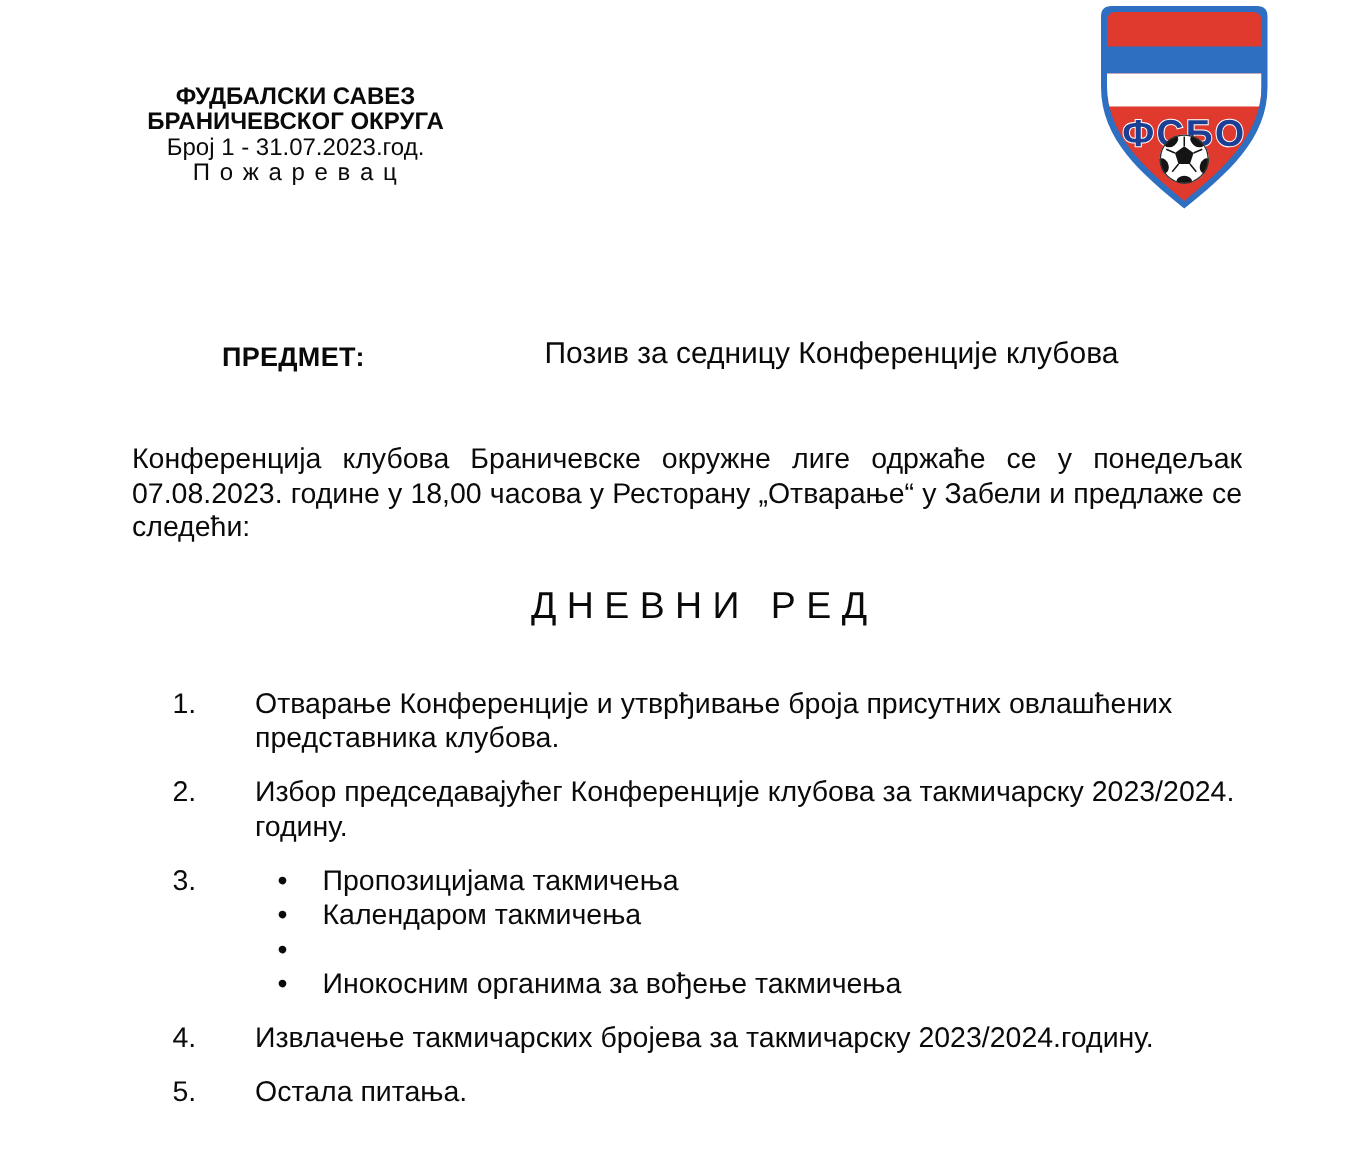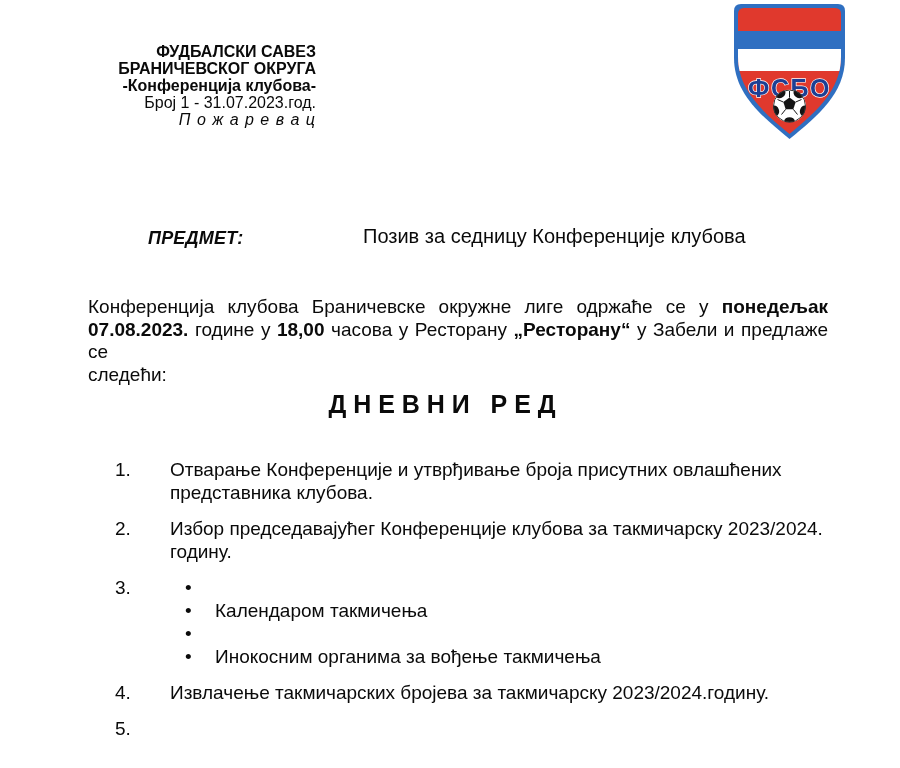--- a/index.html
+++ b/index.html
@@ -4,62 +4,61 @@
 <style>
   html,body { margin:0; padding:0; }
   body {
     width:900px; height:768px; background:#ffffff; overflow:hidden;
     font-family:"Liberation Sans", sans-serif; color:#0a0a0a;
   }
   .page { position:relative; width:900px; height:768px; background:#ffffff; }
 
   
   .org-block {
-    position:absolute; top:43px; left:78px; width:238px;
-    text-align:right; font-size:16px; line-height:17px;
+    position:absolute; top:56px; left:78px; width:238px;
+    text-align:center; font-size:16px; line-height:17px;
   }
   .org-bold { font-weight:bold; }
-  .org-city { white-space:pre; letter-spacing:1px;font-style:italic; }
+  .org-city { white-space:pre; letter-spacing:1px; }
 
   
   .logo { position:absolute; top:3px; left:733px; }
 
   
   .subject-row { position:absolute; top:222px; left:0; width:900px; height:32px; }
-  .subject-label { position:absolute; left:148px; top:6px; font-weight:bold; font-size:18px; letter-spacing:0.2px;font-style:italic; }
+  .subject-label { position:absolute; left:148px; top:6px; font-weight:bold; font-size:18px; letter-spacing:0.2px; }
   .subject-title { position:absolute; left:363px; top:3px; font-weight:normal; font-size:20px; }
 
   
   .intro { position:absolute; top:296px; left:88px; width:740px; font-size:19px; line-height:22.5px; }
   .jline { text-align:justify; text-align-last:justify; }
-  .bld { font-weight:bold; }
+  .bld { font-weight:normal; }
 
   
   .agenda-heading {
-    position:absolute; top:390px; left:72px; width:740px;
-    text-align:center; font-size:25px; font-weight:bold; white-space:pre;
+    position:absolute; top:390px; left:96px; width:740px;
+    text-align:center; font-size:25px; font-weight:normal; white-space:pre;
   }
 
   
   .agenda { position:absolute; top:458px; left:88px; width:762px; font-size:19px; line-height:23px; }
   .item { display:flex; margin-bottom:13px; }
   .num { flex:0 0 82px; padding-left:27px; box-sizing:border-box; }
   .itext { flex:1; }
   .bullet-row { display:flex; padding-left:15px; }
   .dot { flex:0 0 30px; }
 </style>
 </head>
 <body>
 
 <div class="page">
 
   <div class="org-block">
     <div class="org-bold">ФУДБАЛСКИ САВЕЗ</div>
     <div class="org-bold">БРАНИЧЕВСКОГ ОКРУГА</div>
-    <div class="org-bold">-Конференција клубова-</div>
     <div>Број 1 - 31.07.2023.год.</div>
     <div class="org-city">П о ж а р е в а ц</div>
   </div>
 
   <svg class="logo" width="113" height="138" viewBox="0 0 113 138">
     <defs>
       <clipPath id="shieldClip">
         <path d="M11,5 H102 Q108,5 108,11 V54 C108,87 83,109 56.5,131 C30,109 5,87 5,54 V11 Q5,5 11,5 Z"></path>
       </clipPath>
       <clipPath id="ballClip">
@@ -100,21 +99,21 @@
   <div class="intro">
     <div class="jline">
       <span>Конференција клубова Браничевске окружне лиге одржаће се у</span>
       <span class="bld">понедељак</span>
     </div>
     <div class="jline">
       <span class="bld">07.08.2023.</span>
       <span>године у</span>
       <span class="bld">18,00</span>
       <span>часова у Ресторану</span>
-      <span class="bld">„Ресторану“</span>
+      <span class="bld">„Отварање“</span>
       <span>у Забели и предлаже се</span>
     </div>
     <div>следећи:</div>
   </div>
 
   <div class="agenda-heading">Д Н Е В Н И   Р Е Д</div>
 
   <div class="agenda">
 
     <div class="item">
@@ -131,20 +130,21 @@
         <div>Избор председавајућег Конференције клубова за такмичарску 2023/2024.</div>
         <div>годину.</div>
       </div>
     </div>
 
     <div class="item">
       <div class="num">3.</div>
       <div class="itext">
         <div class="bullet-row">
           <span class="dot">•</span>
+          <span>Пропозицијама такмичења</span>
         </div>
         <div class="bullet-row">
           <span class="dot">•</span>
           <span>Календаром такмичења</span>
         </div>
         <div class="bullet-row">
           <span class="dot">•</span>
         </div>
         <div class="bullet-row">
           <span class="dot">•</span>
@@ -155,16 +155,19 @@
 
     <div class="item">
       <div class="num">4.</div>
       <div class="itext">
         <div>Извлачење такмичарских бројева за такмичарску 2023/2024.годину.</div>
       </div>
     </div>
 
     <div class="item">
       <div class="num">5.</div>
+      <div class="itext">
+        <div>Остала питања.</div>
+      </div>
     </div>
 
   </div>
 </div>
 
 </body></html>

